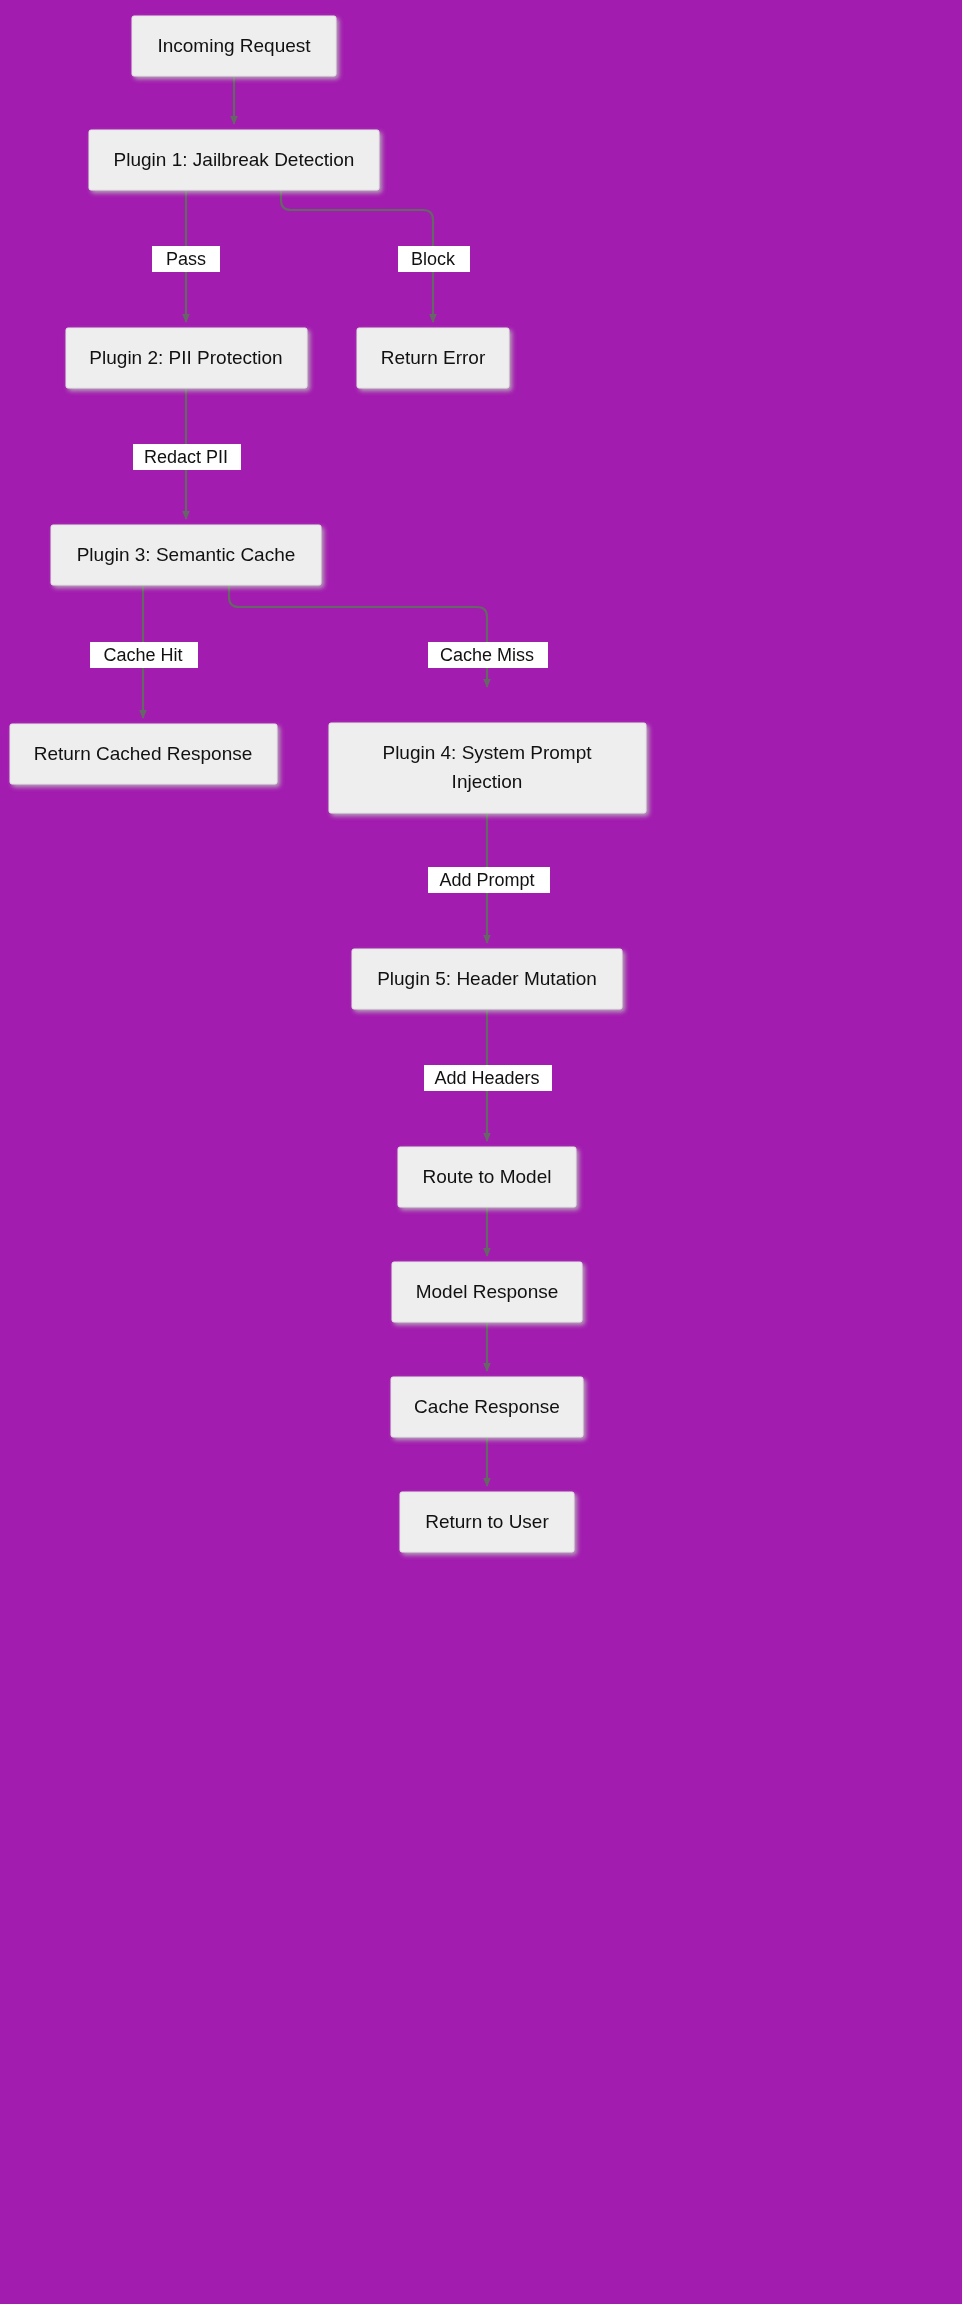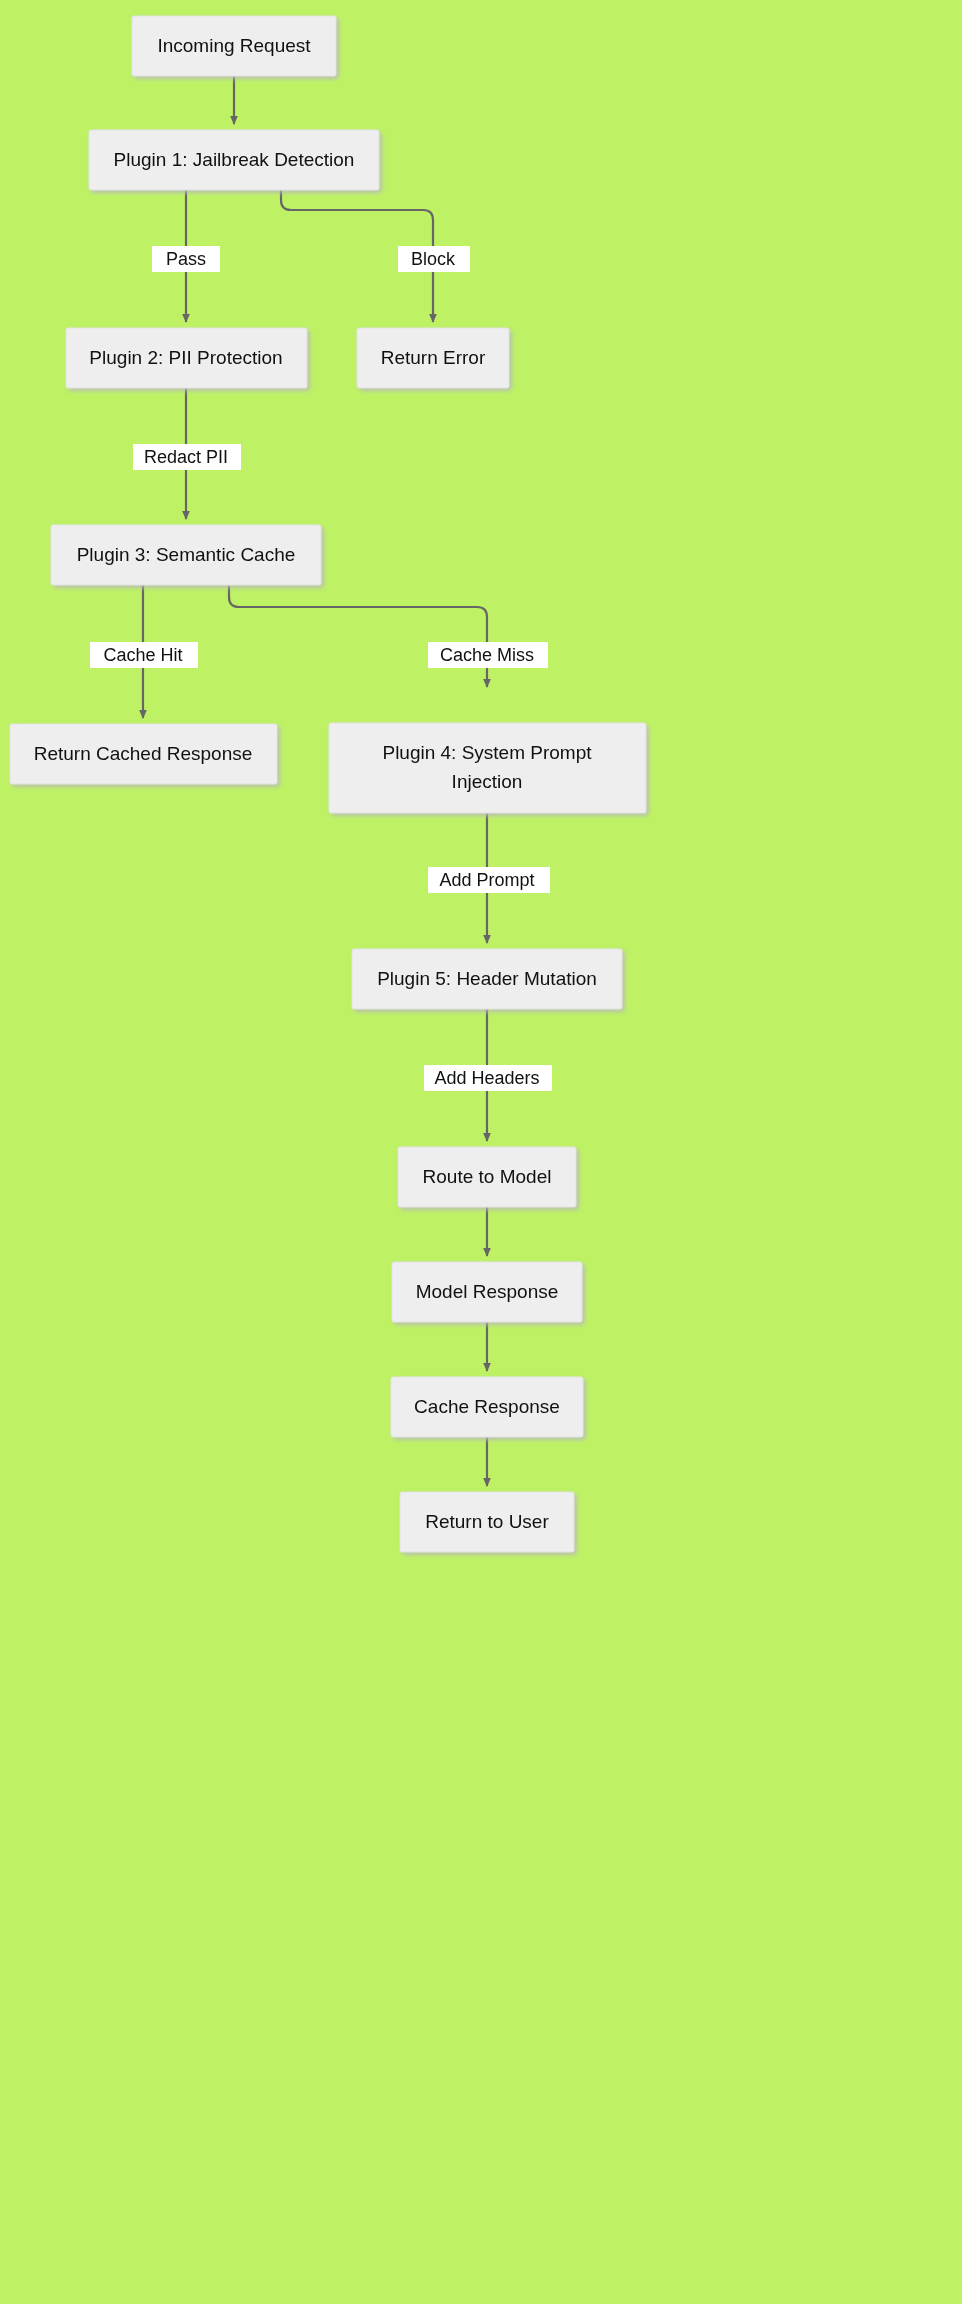--- a/index.html
+++ b/index.html
@@ -10,21 +10,21 @@
   body {
     width: 962px;
     height: 2304px;
     font-family: "Liberation Sans", sans-serif;
     overflow: hidden;
   }
   #flowchart-root {
     position: relative;
     width: 962px;
     height: 2304px;
-    background: #bef264;
+    background: #a21caf;
   }
   svg.flow-svg {
     position: absolute;
     top: 0;
     left: 0;
     width: 962px;
     height: 2304px;
     display: block;
   }
   .node-rect {

